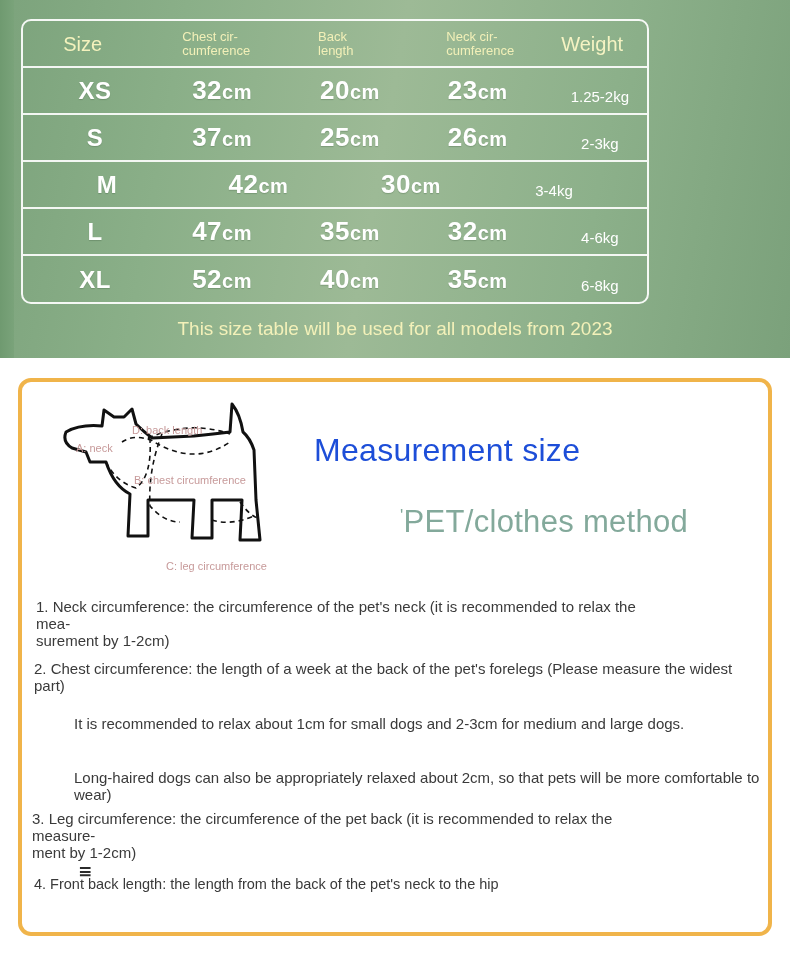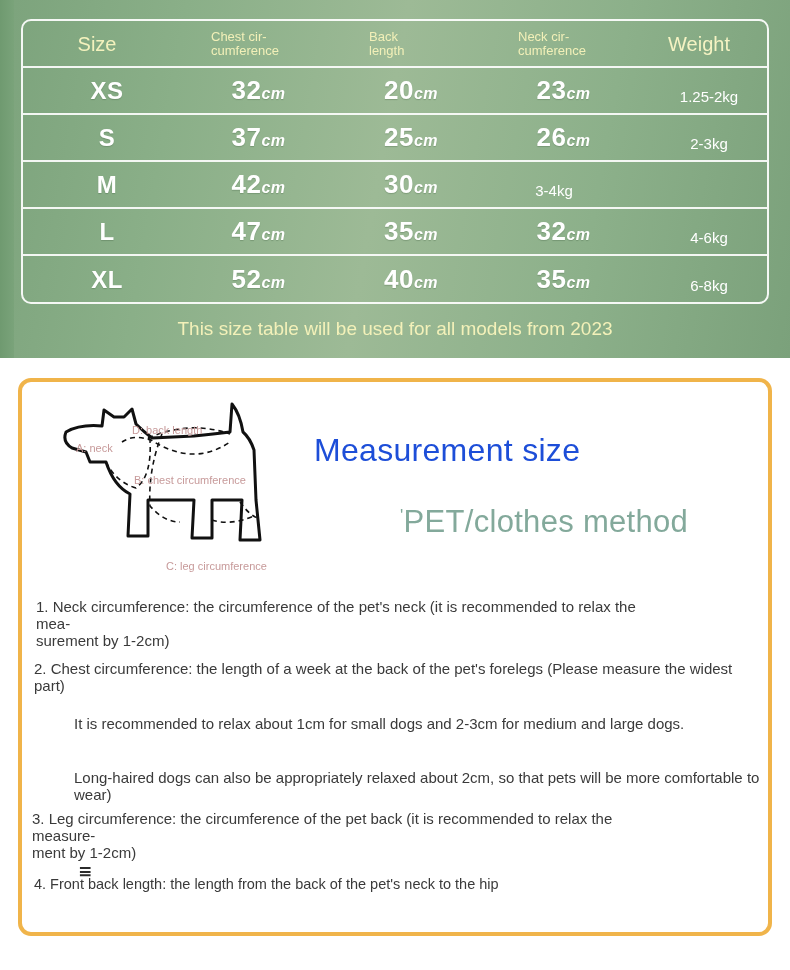--- a/index.html
+++ b/index.html
@@ -30,21 +30,21 @@
     position: absolute;
     left: 0; top: 0; bottom: 0;
     width: 14px;
     background: linear-gradient(90deg, #6f9a70 0%, #7aa37a 100%);
   }
 
   .size-table {
     position: absolute;
     left: 21px;
     top: 19px;
-    width: 748px;
+    width: 628px;
     height: 285px;
     border: 2px solid rgba(255,255,255,0.92);
     border-radius: 10px;
     box-sizing: border-box;
   }
 
   .trow {
     display: flex;
     align-items: center;
     height: 47px;
@@ -99,21 +99,21 @@
     text-shadow: 0 1px 1px rgba(60,90,60,0.30);
   }
   .drow .c-size { font-size: 24px; }
   .drow .c-weight {
     font-size: 15px;
     font-weight: normal;
     letter-spacing: 0;
     text-shadow: none;
     margin-top: 12px;
   }
-  .unit { font-size: 16px; font-style: italic; }
+  .unit { font-size: 20px; }
 
   #size-note {
     position: absolute;
     left: 0;
     top: 318px;
     width: 790px;
     text-align: center;
     color: #f3f1b9;
     font-size: 19px;
   }

